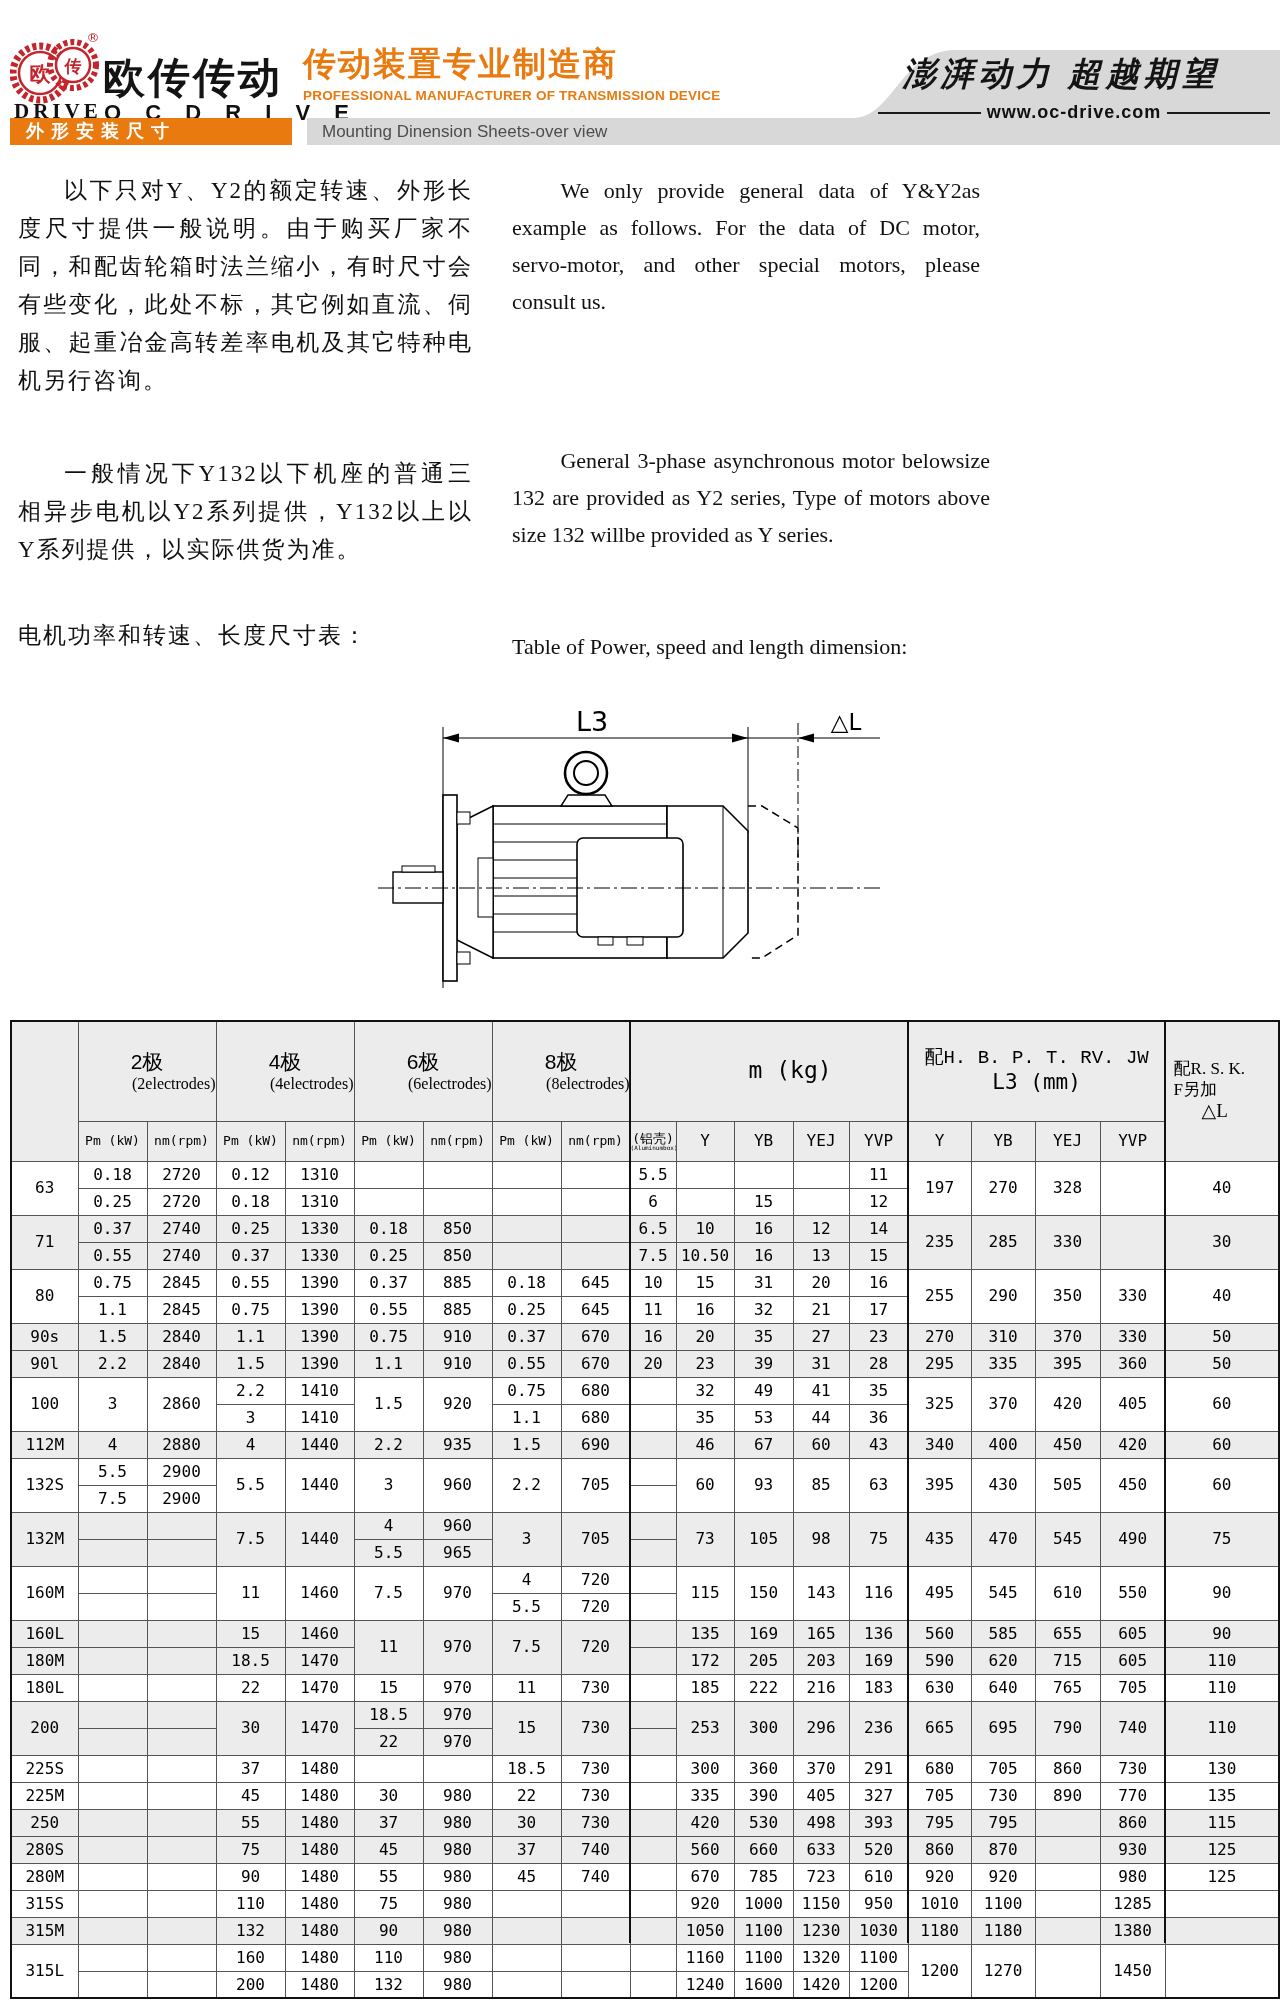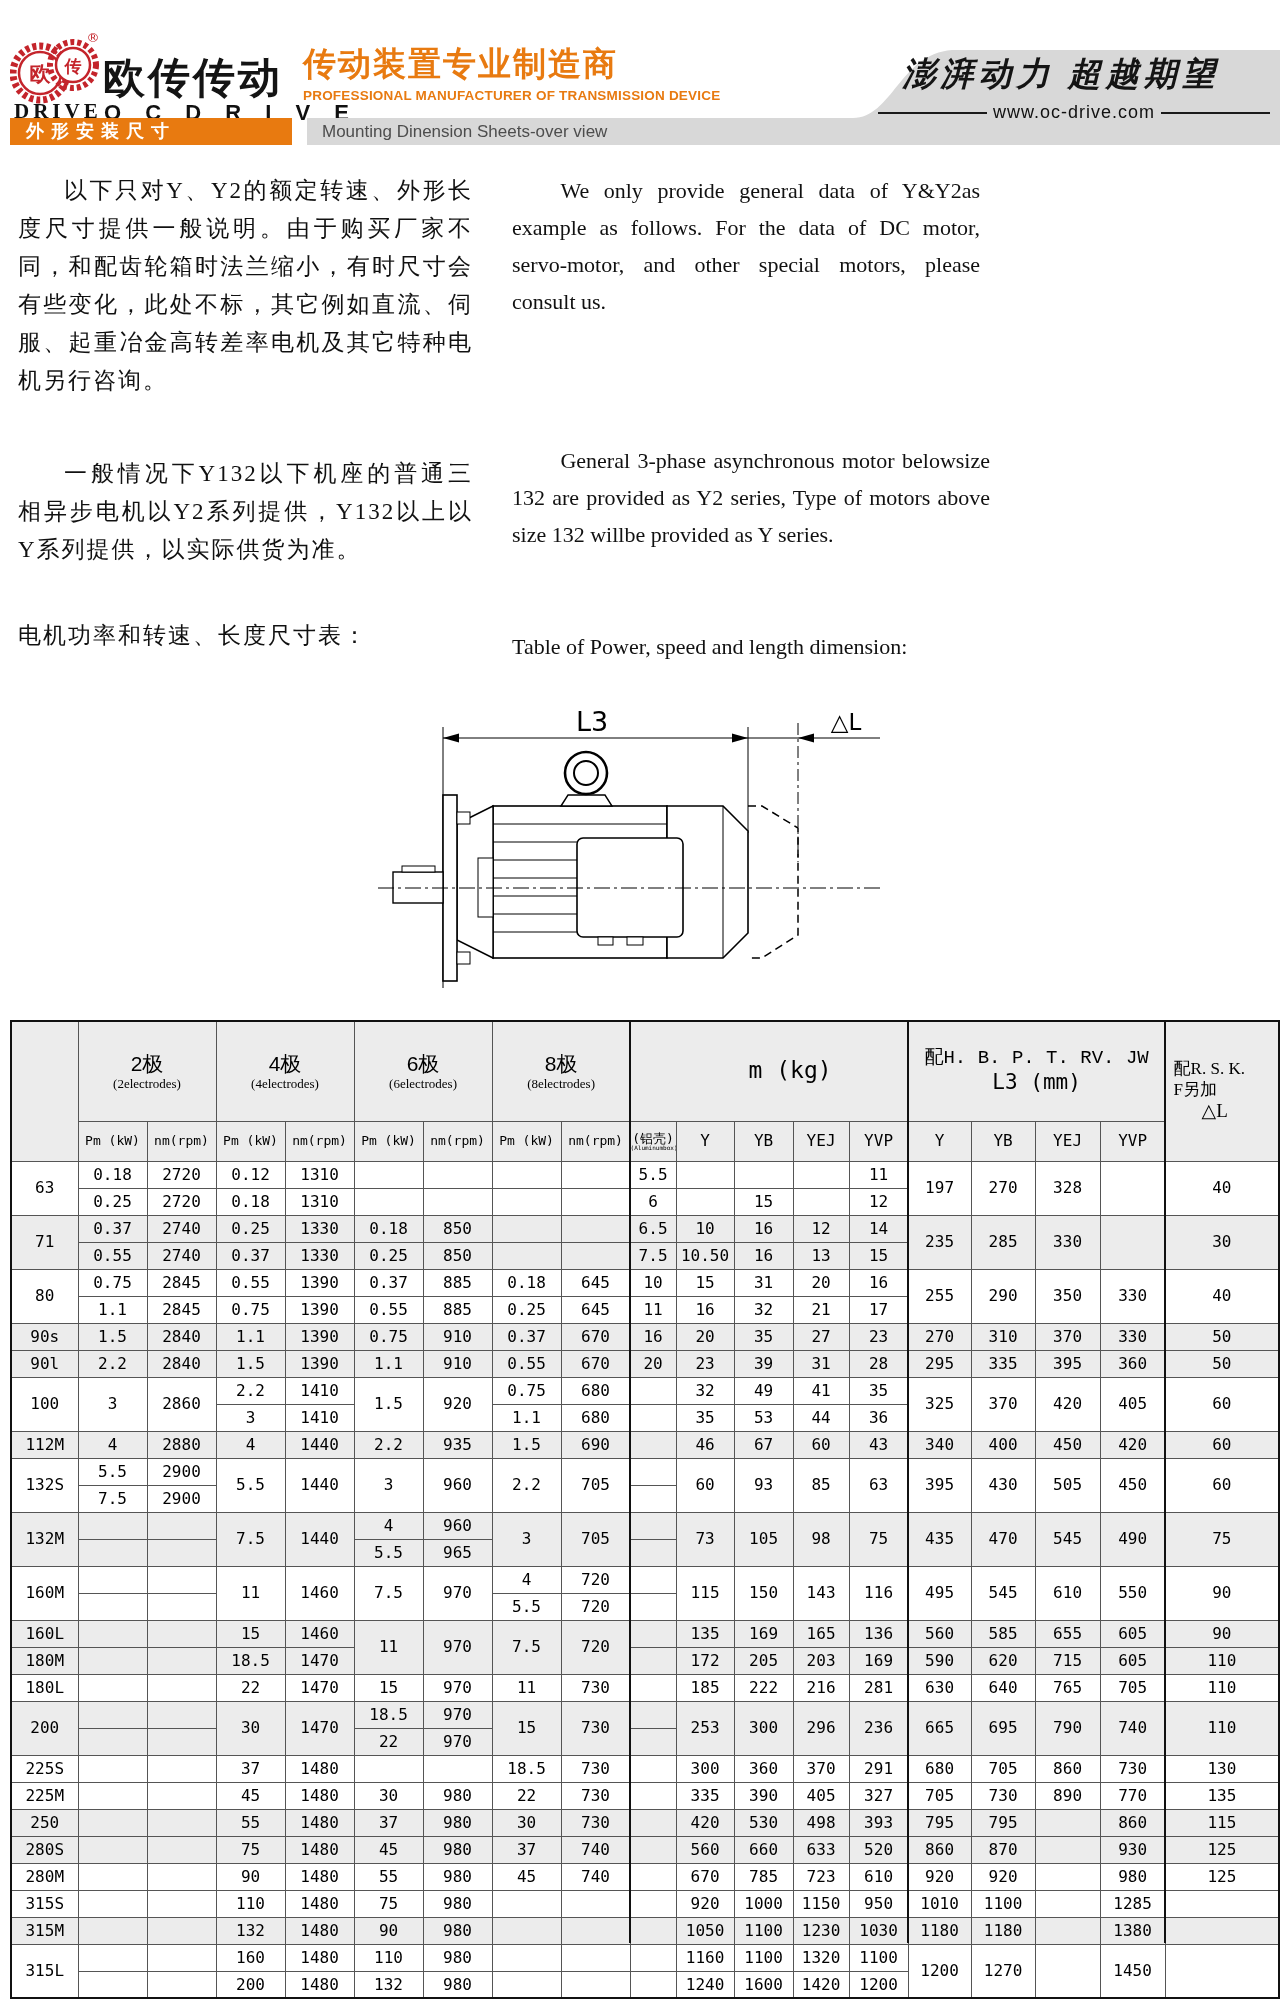--- a/index.html
+++ b/index.html
@@ -11,21 +11,21 @@
   .brand-cn{left:103px;top:50px;font-size:42px;font-weight:bold;letter-spacing:3px;color:#141414;}
   .brand-drive{left:14px;top:99px;font-size:21px;font-weight:bold;letter-spacing:4px;
                font-family:"Liberation Serif",serif;color:#101010;}
   .brand-oc{left:104px;top:100px;font-size:22px;font-weight:bold;letter-spacing:9px;color:#101010;}
   .tagline-cn{left:303px;top:42px;font-size:33px;font-weight:bold;letter-spacing:2px;color:var(--orange);}
   .tagline-en{left:303px;top:88px;font-size:13.5px;font-weight:bold;letter-spacing:.2px;color:var(--orange);}
   .slogan{left:856px;top:52px;width:410px;text-align:center;font-family:Liberation Serif, serif;
           font-style:italic;font-weight:bold;font-size:33px;letter-spacing:5px;color:#141414;}
   .webline{left:878px;top:102px;width:392px;display:flex;align-items:center;gap:6px;}
   .webline .dash{flex:1;height:2px;background:#1a1a1a;}
-  .webline .url{font-size:18px;letter-spacing:1px;color:#101010;}
+  .webline .url{font-size:18px;letter-spacing:1px;color:#101010;font-weight:bold;}
   .banner-orange{left:10px;top:118px;width:282px;height:27px;background:var(--orange);
                  color:#fff;font-size:18px;font-weight:bold;letter-spacing:7px;
                  line-height:27px;padding-left:16px;box-sizing:border-box;}
   .banner-gray-text{left:322px;top:118px;height:35px;line-height:27px;font-size:17px;color:#4d4d4d;}
 
   
   .para{font-family:Liberation Serif, serif;text-align:justify;}
   .cn1{left:18px;top:172px;width:455px;font-size:23px;line-height:38px;letter-spacing:2px;text-indent:2em;}
   .cn2{left:18px;top:455px;width:455px;font-size:23px;line-height:38px;letter-spacing:2px;text-indent:2em;}
   .cn3{left:18px;top:620px;width:460px;font-size:23px;letter-spacing:2px;}
@@ -37,21 +37,21 @@
   .tablewrap{left:10px;top:1020px;width:1268px;height:923px;}
   table{border-collapse:collapse;table-layout:fixed;width:1268px;border:2px solid #111;}
   td{border:1px solid #555;text-align:center;vertical-align:middle;padding:0;
      font-family:"DejaVu Sans Mono",monospace;font-size:16px;color:#000;
      overflow:hidden;line-height:1.2;}
   thead td{background:#ececec;}
   tr.h1{height:100px;} tr.h2{height:40px;margin-top:22px;}
   tbody tr{height:27px;}
   tr.sh td{background:#ececec;}
   .pole .l0{font-size:21px;font-family:"Liberation Sans",sans-serif;}
-  .pole .l1{font-size:13px;font-family:"Liberation Serif",serif;}
+  .pole .l1{font-size:16px;font-family:"Liberation Serif",serif;text-align:right;}
   .mkg{font-size:23px;padding-left:42px;}
   .l3h .l0{font-size:19px;font-family:Liberation Mono, monospace;}
   .l3h .l1{font-size:21px;}
   .rsk{text-align:left;padding-left:8px;font-family:"Liberation Serif",serif;}
   .rsk div{font-size:17px;}
   .rsk .l2{padding-left:28px;font-size:19px;}
   .sub{font-size:13px;}
   .tiny div{line-height:1;}
   .tiny .l0{font-size:13px;} .tiny .l1{font-size:6px;}
   .vline{position:absolute;top:0;width:2px;height:100%;background:#111;}
@@ -552,21 +552,21 @@
             <td>22</td>
             <td>1470</td>
             <td>15</td>
             <td>970</td>
             <td>11</td>
             <td>730</td>
             <td></td>
             <td>185</td>
             <td>222</td>
             <td>216</td>
-            <td>281</td>
+            <td>183</td>
             <td>630</td>
             <td>640</td>
             <td>765</td>
             <td>705</td>
             <td>110</td>
           </tr>
           <tr class="sh">
             <td rowspan="2">200</td>
             <td></td>
             <td></td>

